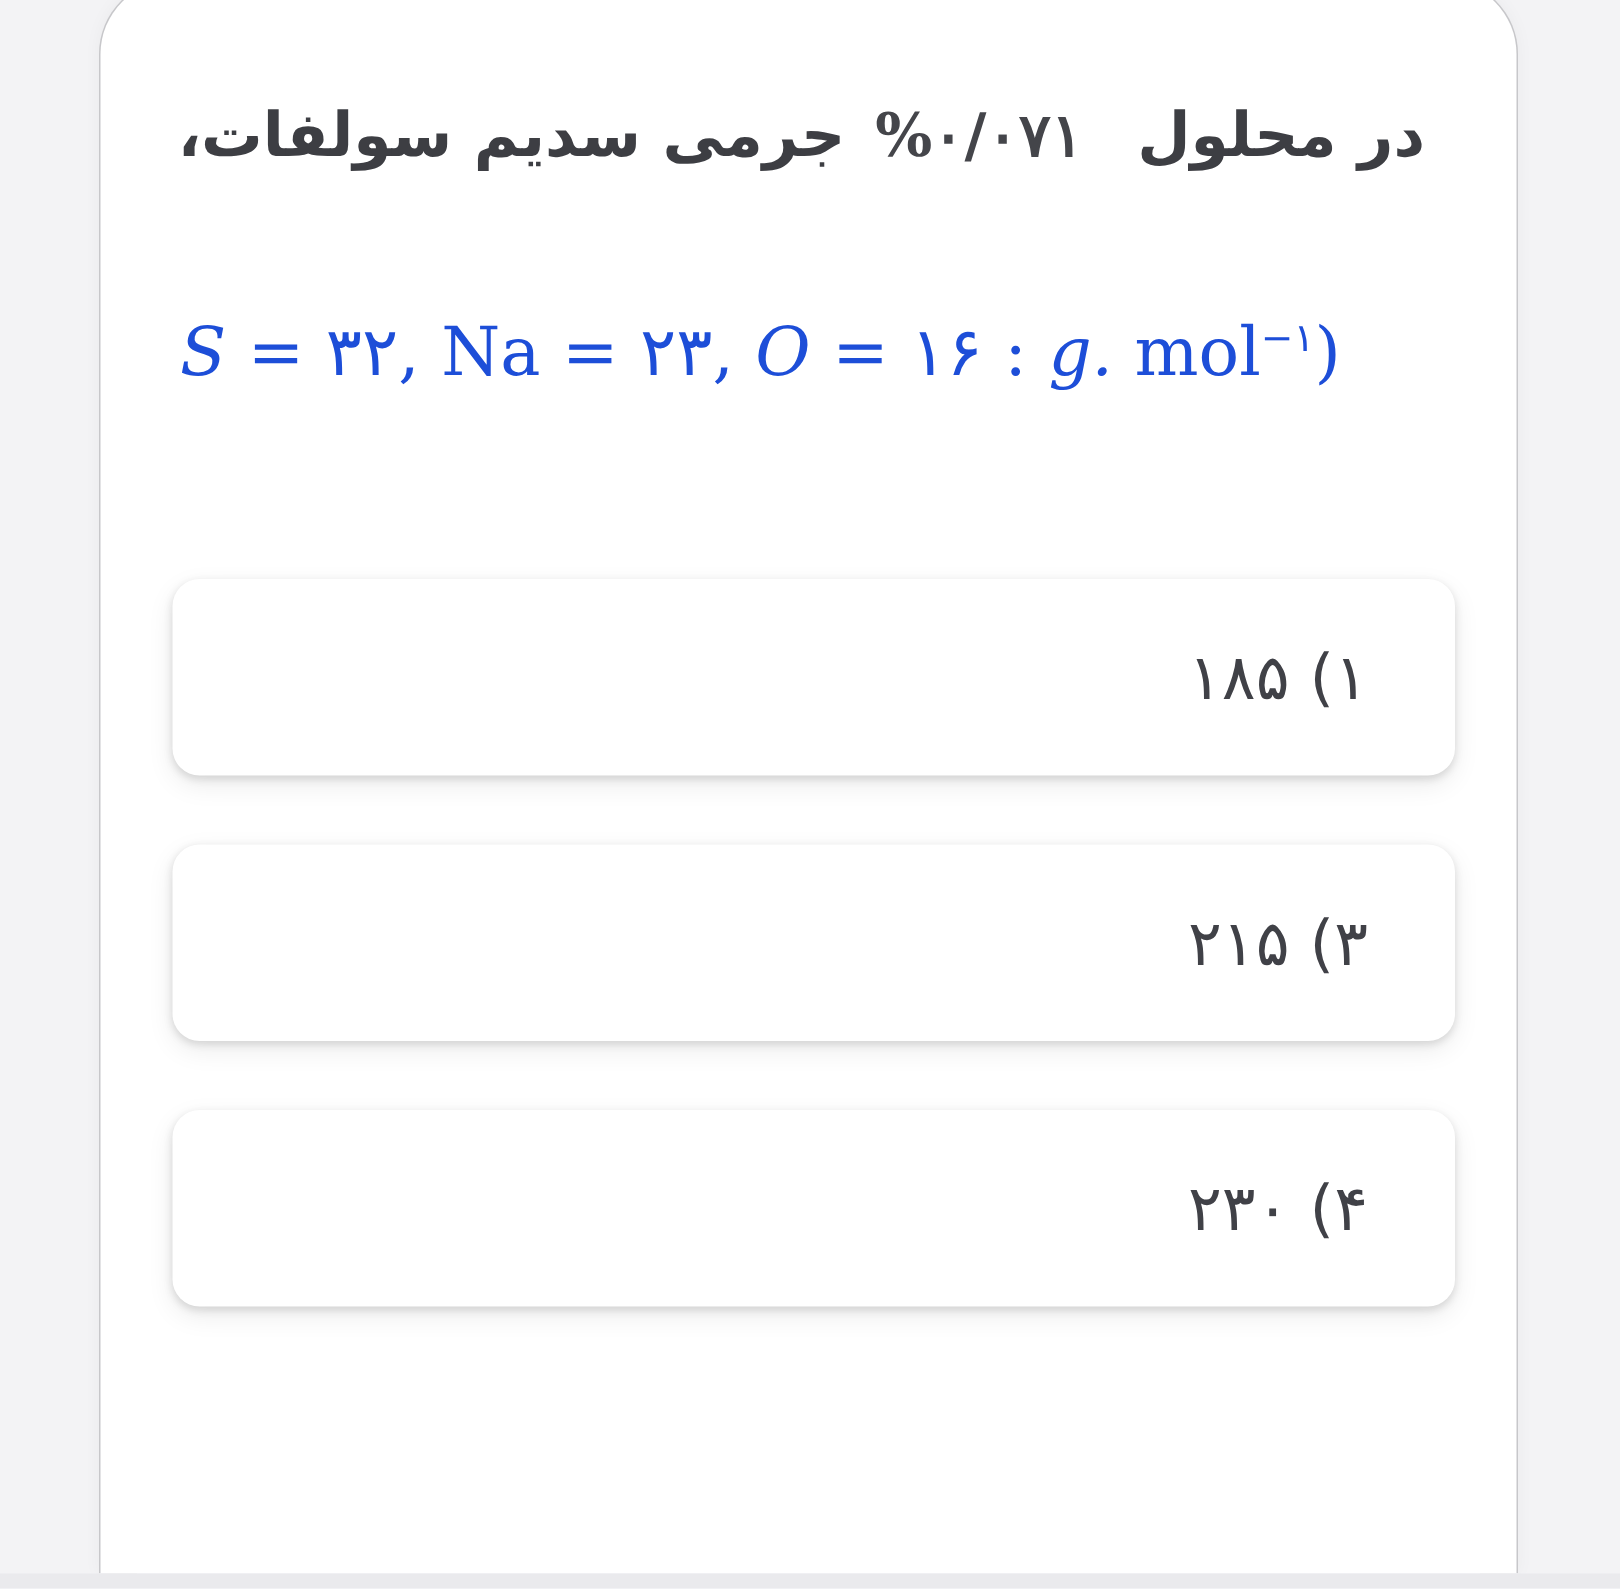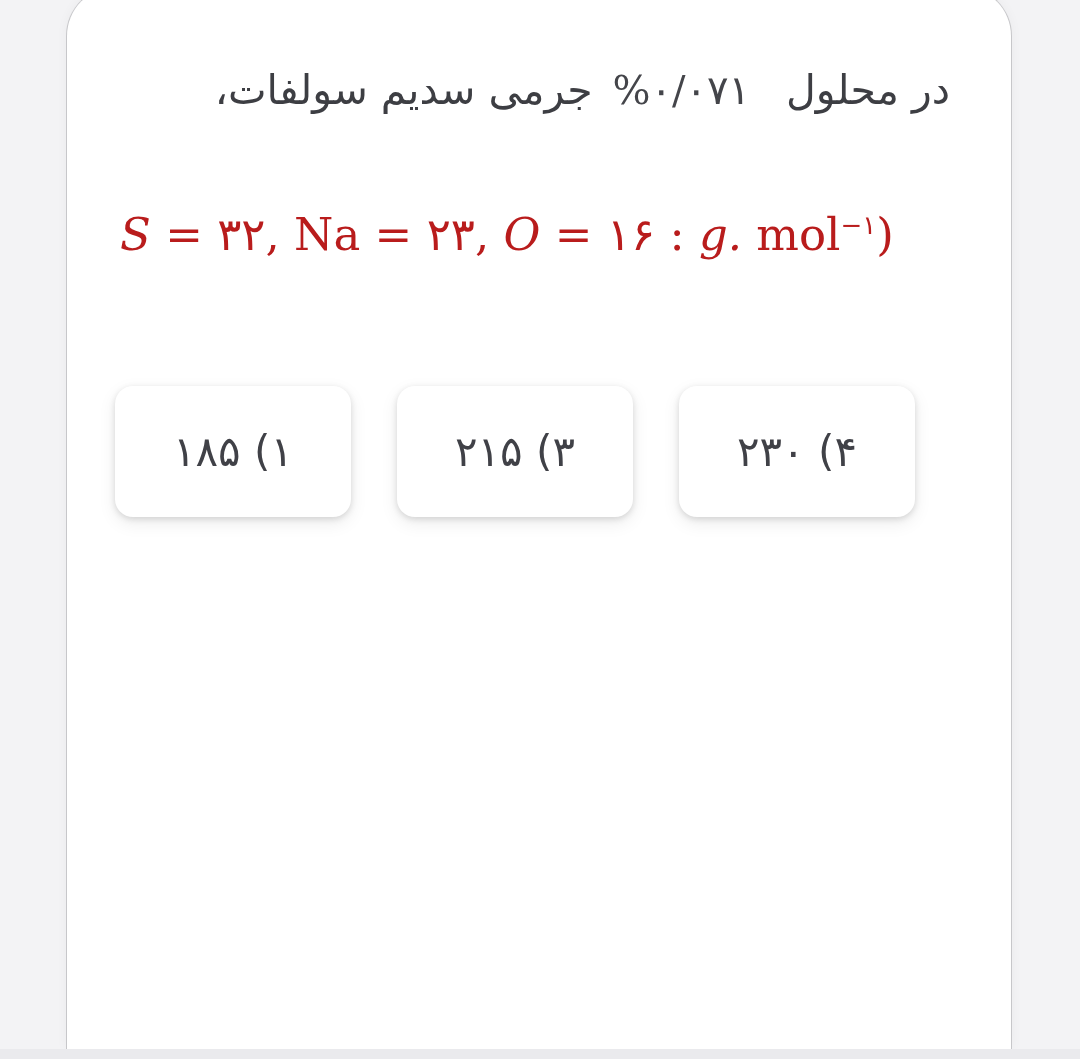--- a/index.html
+++ b/index.html
@@ -29,55 +29,56 @@
   .question {
     position: absolute;
     right: 130px; left: 150px;
     top: 56px;
     direction: rtl;
     text-align: right;
     font-size: 41px;
     line-height: 68px;
     color: #3d3e43;
   }
-  .q-line { display: block; white-space: nowrap; }
+  .q-line { display: block; white-space: nowrap; font-weight: bold; }
   .pct {
     font-family: "DejaVu Serif", serif;
     font-size: 40px;
     color: #44454a;
     margin-right: 36px; 
     margin-left: 20px;  
   }
 
   
   .formula {
     position: absolute;
     left: 120px;
     width: 770px;
     top: 208px;
     direction: ltr;
     text-align: center;
     font-family: "DejaVu Serif", serif;
     font-size: 45px;
-    color: #b91c1c;
+    color: #1d4ed8;
     white-space: nowrap;
   }
   .formula .it { font-style: italic; }
   .formula sup {
     font-size: 26px;
     vertical-align: super;
     line-height: 0;
   }
 
   
   .options {
     position: absolute;
     left: 115px; top: 386px;
     width: 855px;
     display: flex;
+    flex-direction: column;
     gap: 46px;
   }
   .option {
     height: 131px;
     background: #ffffff;
     border-radius: 18px;
     box-shadow: 0 2px 6px rgba(0,0,0,0.13), 0 6px 18px rgba(0,0,0,0.08);
     direction: rtl;
     display: flex;
     align-items: center;

